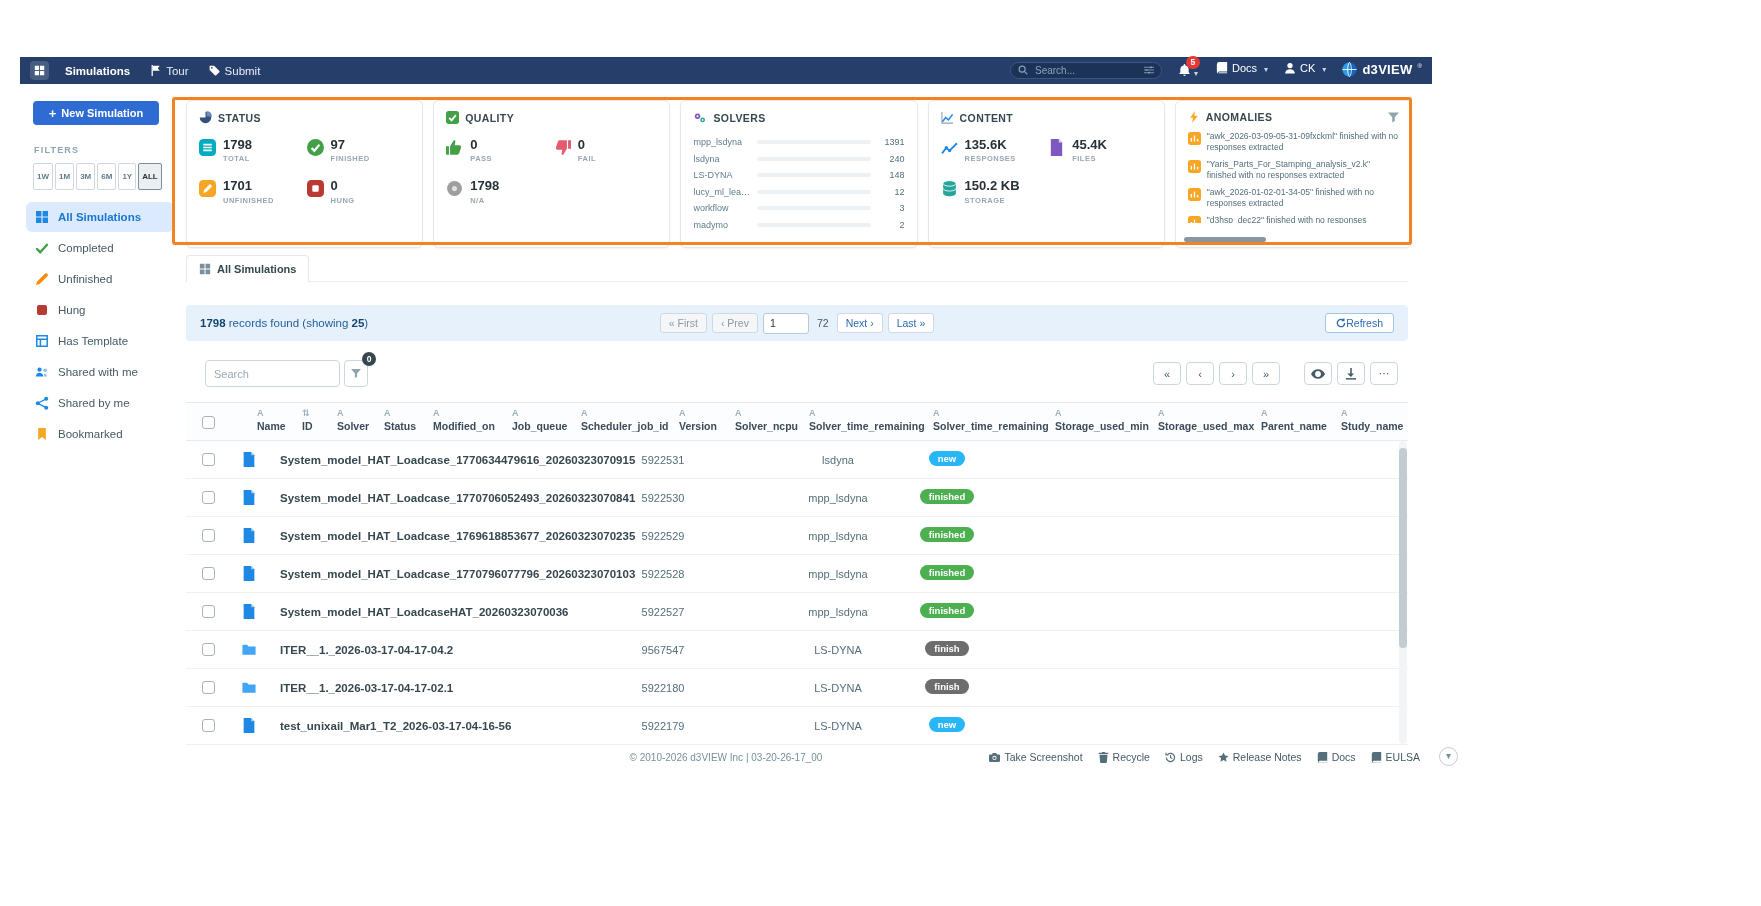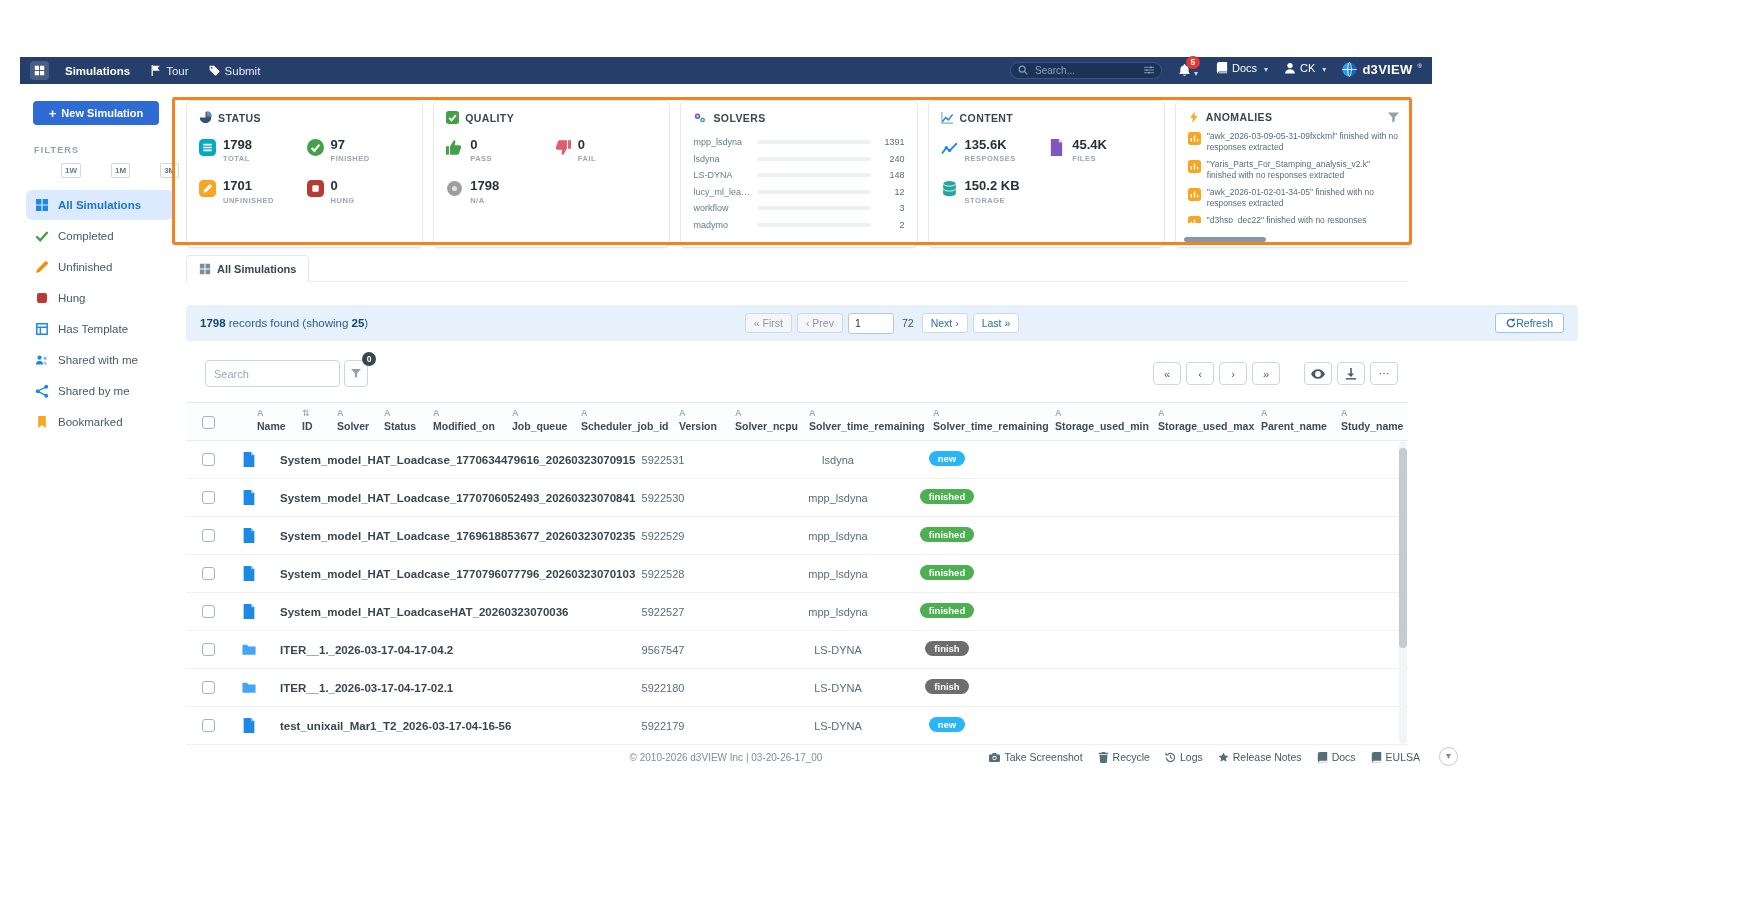--- a/index.html
+++ b/index.html
@@ -36,21 +36,21 @@
   .i13{width:13px;height:13px;}.i14{width:14px;height:14px;}.i15{width:15px;height:15px;}
 
   
   .sidebar{position:absolute;left:0;top:27px;width:160px;}
   .btn-new{margin:17px 0 0 13px;width:126px;height:24px;background:#2e6bd3;color:#fff;border:none;
     border-radius:4px;font-size:11px;font-weight:bold;display:flex;align-items:center;justify-content:center;gap:5px;cursor:pointer;}
   .btn-new .plus::after{content:"+";font-size:13px;font-weight:bold;}
   .filters-label{margin:20px 0 0 14px;font-size:9px;font-weight:bold;color:#90a4ae;letter-spacing:1.2px;}
   .time-filters{display:flex;gap:2px;margin:8px 0 0 13px;}
   .tf-btn{font-size:8px;font-weight:bold;color:#607d8b;background:#fff;border:1px solid #cfd8dc;
-    border-radius:2px;padding:2px 3px;cursor:pointer;margin-left:28px;}
+    border-radius:2px;padding:8px 3px;cursor:pointer;}
   .tf-btn.active{background:#eceff1;border-color:#78909c;color:#263238;}
   .side-items{margin-top:12px;}
   .side-item{display:flex;align-items:center;gap:9px;height:30px;padding-left:9px;margin:0 6px 1px 6px;
     font-size:11.5px;color:#455a64;border-radius:6px;cursor:pointer;}
   .side-item.active{background:#dbeafe;color:#1976d2;font-weight:bold;}
   .side-ico{width:14px;height:14px;flex:0 0 14px;}
   .ic-grid{color:#1e88e5}.ic-check{color:#43a047}.ic-pencil{color:#fb8c00}.ic-stop{color:#b93a32}
   .ic-template{color:#1e88e5}.ic-users{color:#1e88e5}.ic-share{color:#1e88e5}.ic-bookmark{color:#f6a623}
   .ic-file{color:#1e88e5}.ic-folder{color:#42a5f5}
 
@@ -81,21 +81,21 @@
 
   .highlight{position:absolute;left:152px;top:40px;width:1240px;height:148px;border:3px solid #f58220;
     border-radius:3px;pointer-events:none;z-index:20;}
 
   .tab{position:absolute;left:0;top:171px;height:27px;padding:0 12px;background:#fff;
     border:1px solid #e3e8ee;border-bottom:none;border-radius:4px 4px 0 0;display:flex;align-items:center;gap:6px;
     font-size:11px;font-weight:bold;color:#37474f;cursor:pointer;z-index:2;}
   .tab-ico{width:12px;height:12px;color:#78909c;}
   .tabline{position:absolute;left:0;top:197px;width:1222px;border-top:1px solid #e9eef3;}
 
-  .records{position:absolute;left:0;top:221px;width:1392px;height:36px;background:#e7f1fc;border-radius:4px;
+  .records{position:absolute;left:0;top:221px;width:1222px;height:36px;background:#e7f1fc;border-radius:4px;
     display:grid;grid-template-columns:1fr auto 1fr;align-items:center;padding:0 14px;}
   .rb-left{font-size:11.5px;color:#1f5f9b;}
   .rb-strong{font-weight:bold;color:#14456e;}
   .rb-center{display:flex;align-items:center;gap:5px;}
   .pg-btn{background:#fff;border:1px solid #cdd9e5;border-radius:3px;padding:3px 8px;font-size:10.5px;
     color:#2b6cb0;cursor:pointer;white-space:nowrap;}
   .pg-btn.dim{color:#8a9aa9;background:#f4f6f8;}
   .pg-input{width:46px;height:21px;border:1px solid #b9c8d6;border-radius:3px;font-size:10.5px;padding:0 6px;color:#333;}
   .pg-pages{font-size:10.5px;color:#44586b;margin:0 3px;}
   .rb-right{justify-self:end;}

